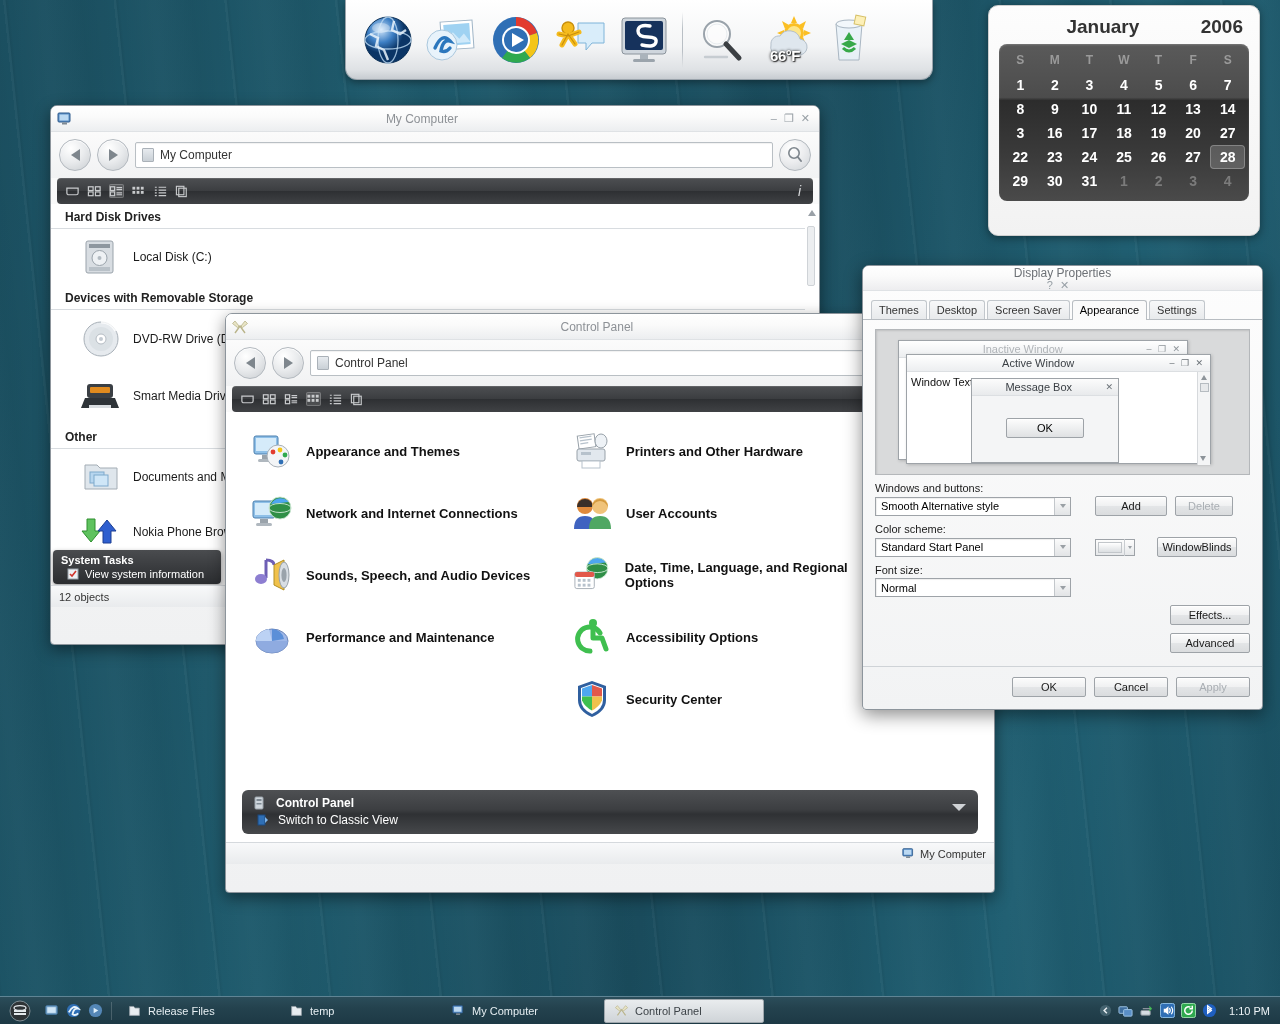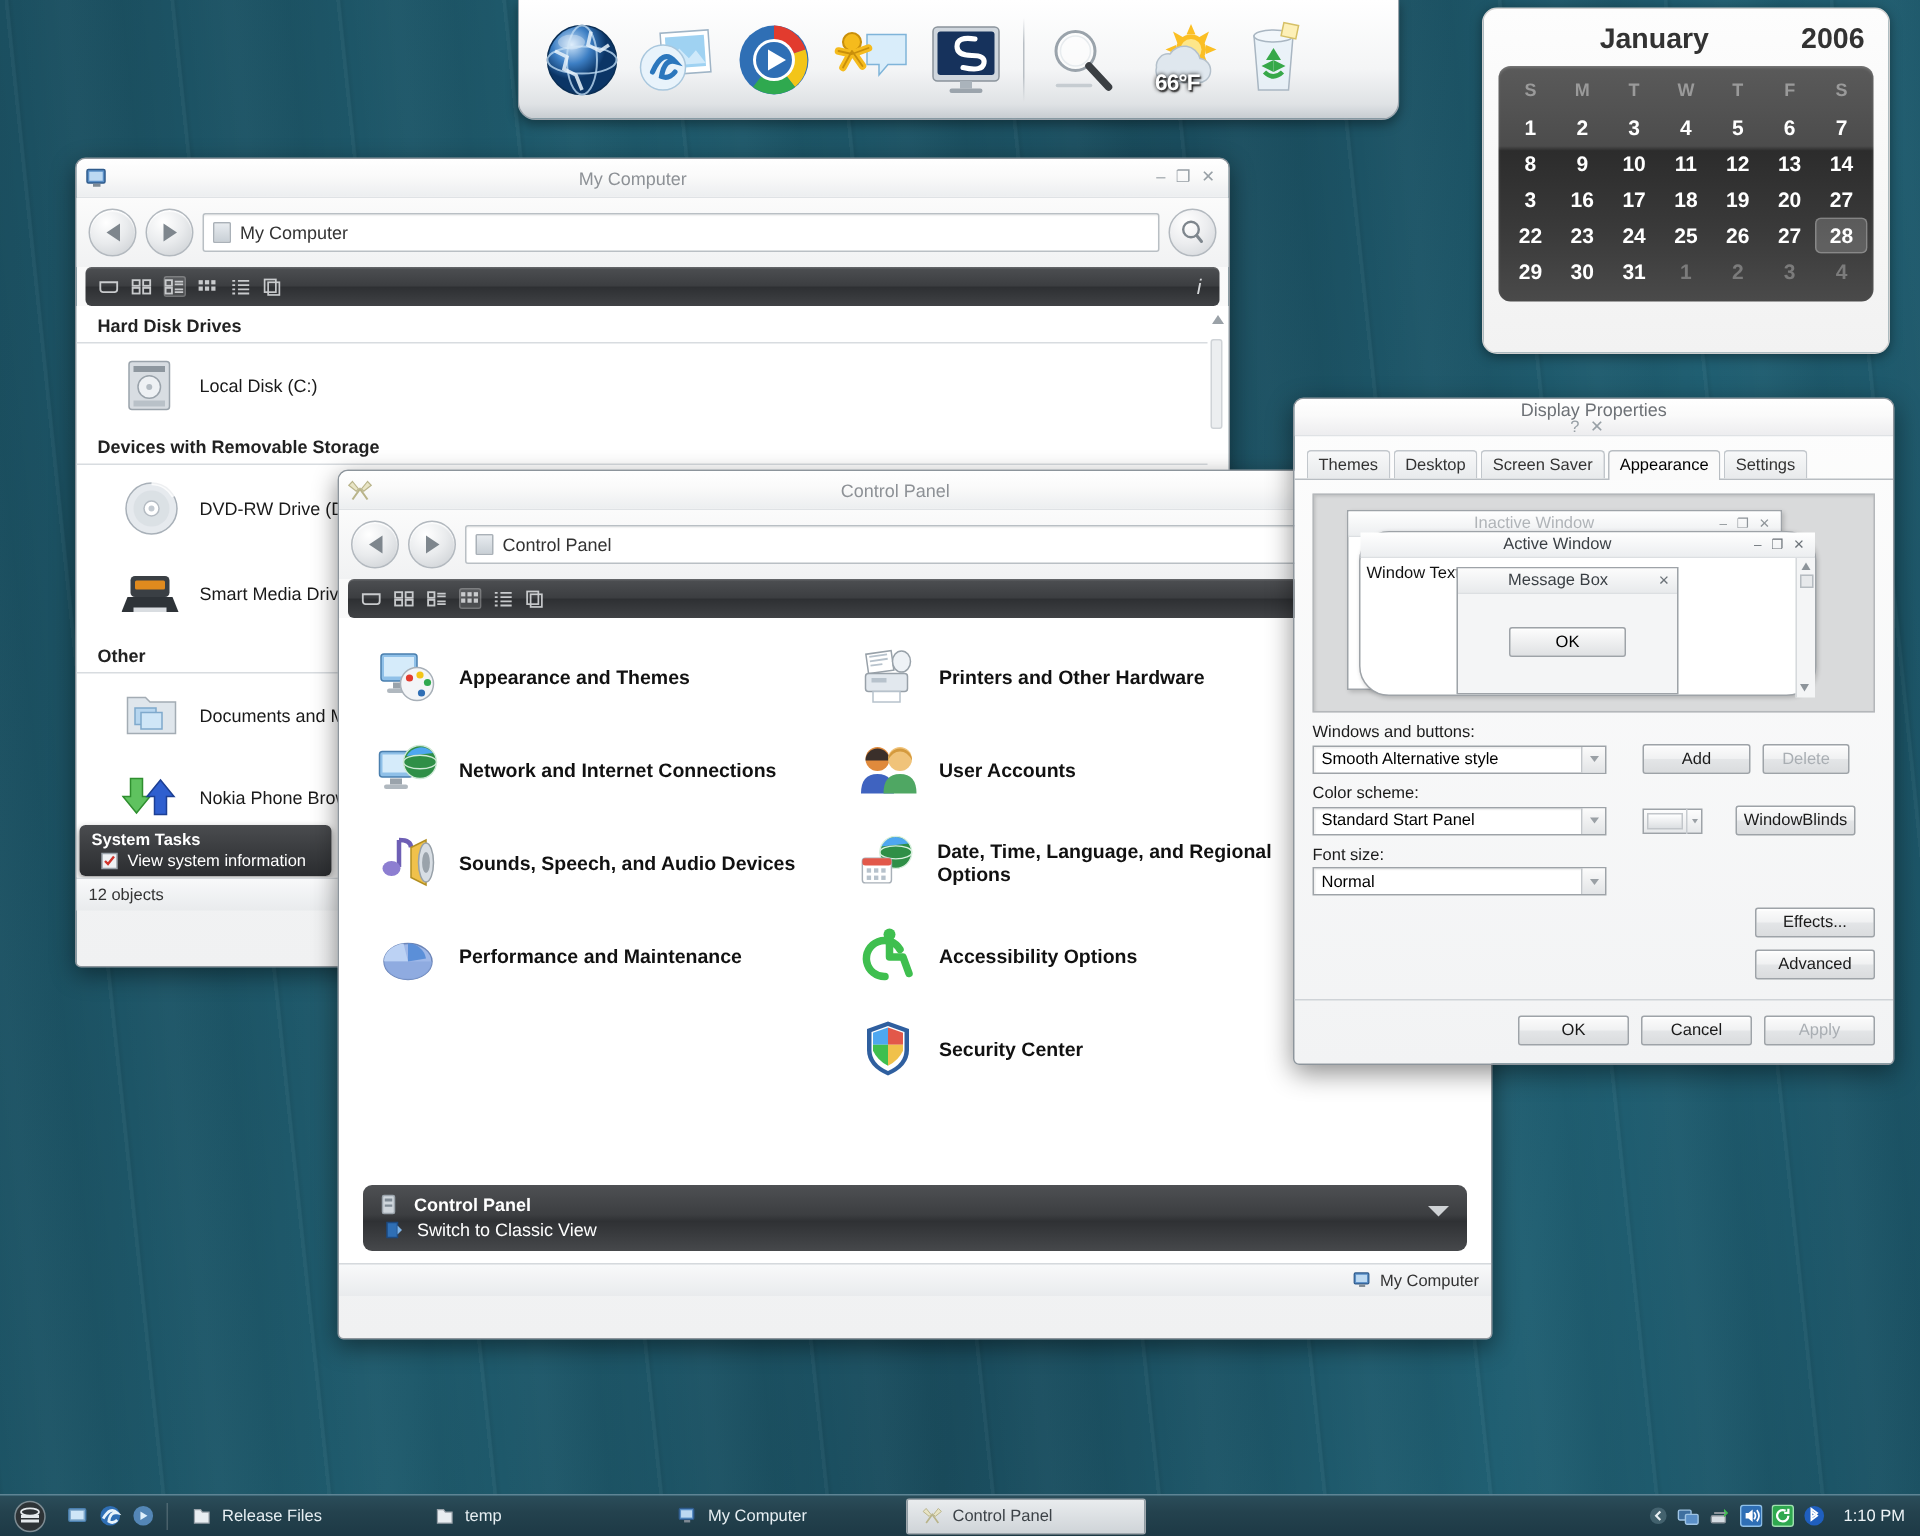--- a/index.html
+++ b/index.html
@@ -754,21 +754,21 @@
         <div class="tab">Settings</div>
       </div>
 
     <div class="preview-pane">
       <div class="pv-win" style="left:22px; top:10px; width:290px; height:120px;">
         <div class="pv-tb">
           <div class="ttl" style="color:#b0b4b8;">Inactive Window</div>
           <div class="pv-ctrls">– ❐ ✕</div>
         </div>
       </div>
-      <div class="pv-win" style="left:30px; top:24px; width:305px; height:110px;border-radius:20px;">
+      <div class="pv-win" style="left:30px; top:24px; width:305px; height:110px;">
         <div class="pv-tb">
           <div class="ttl" style="color:#3a3f44;">Active Window</div>
           <div class="pv-ctrls" style="color:#6b7278;">– ❐ ✕</div>
         </div>
         <div style="position:relative; height:93px;">
           <div style="position:absolute; left:4px; top:4px; font-size:11px; color:#111;">Window Text</div>
           <div style="position:absolute; right:0; top:0; width:13px; height:93px; background:#f4f5f6; border-left:1px solid #d6d9dc;">
             <div style="width:0;height:0;border-left:3.5px solid transparent;border-right:3.5px solid transparent;border-bottom:5px solid #8d949a;margin:3px auto;"></div>
             <div style="width:9px;height:9px;border:1px solid #b6bcc1;background:#e7e9eb;margin:2px auto;"></div>
             <div style="width:0;height:0;border-left:3.5px solid transparent;border-right:3.5px solid transparent;border-top:5px solid #8d949a;position:absolute;bottom:4px;left:2px;"></div>

